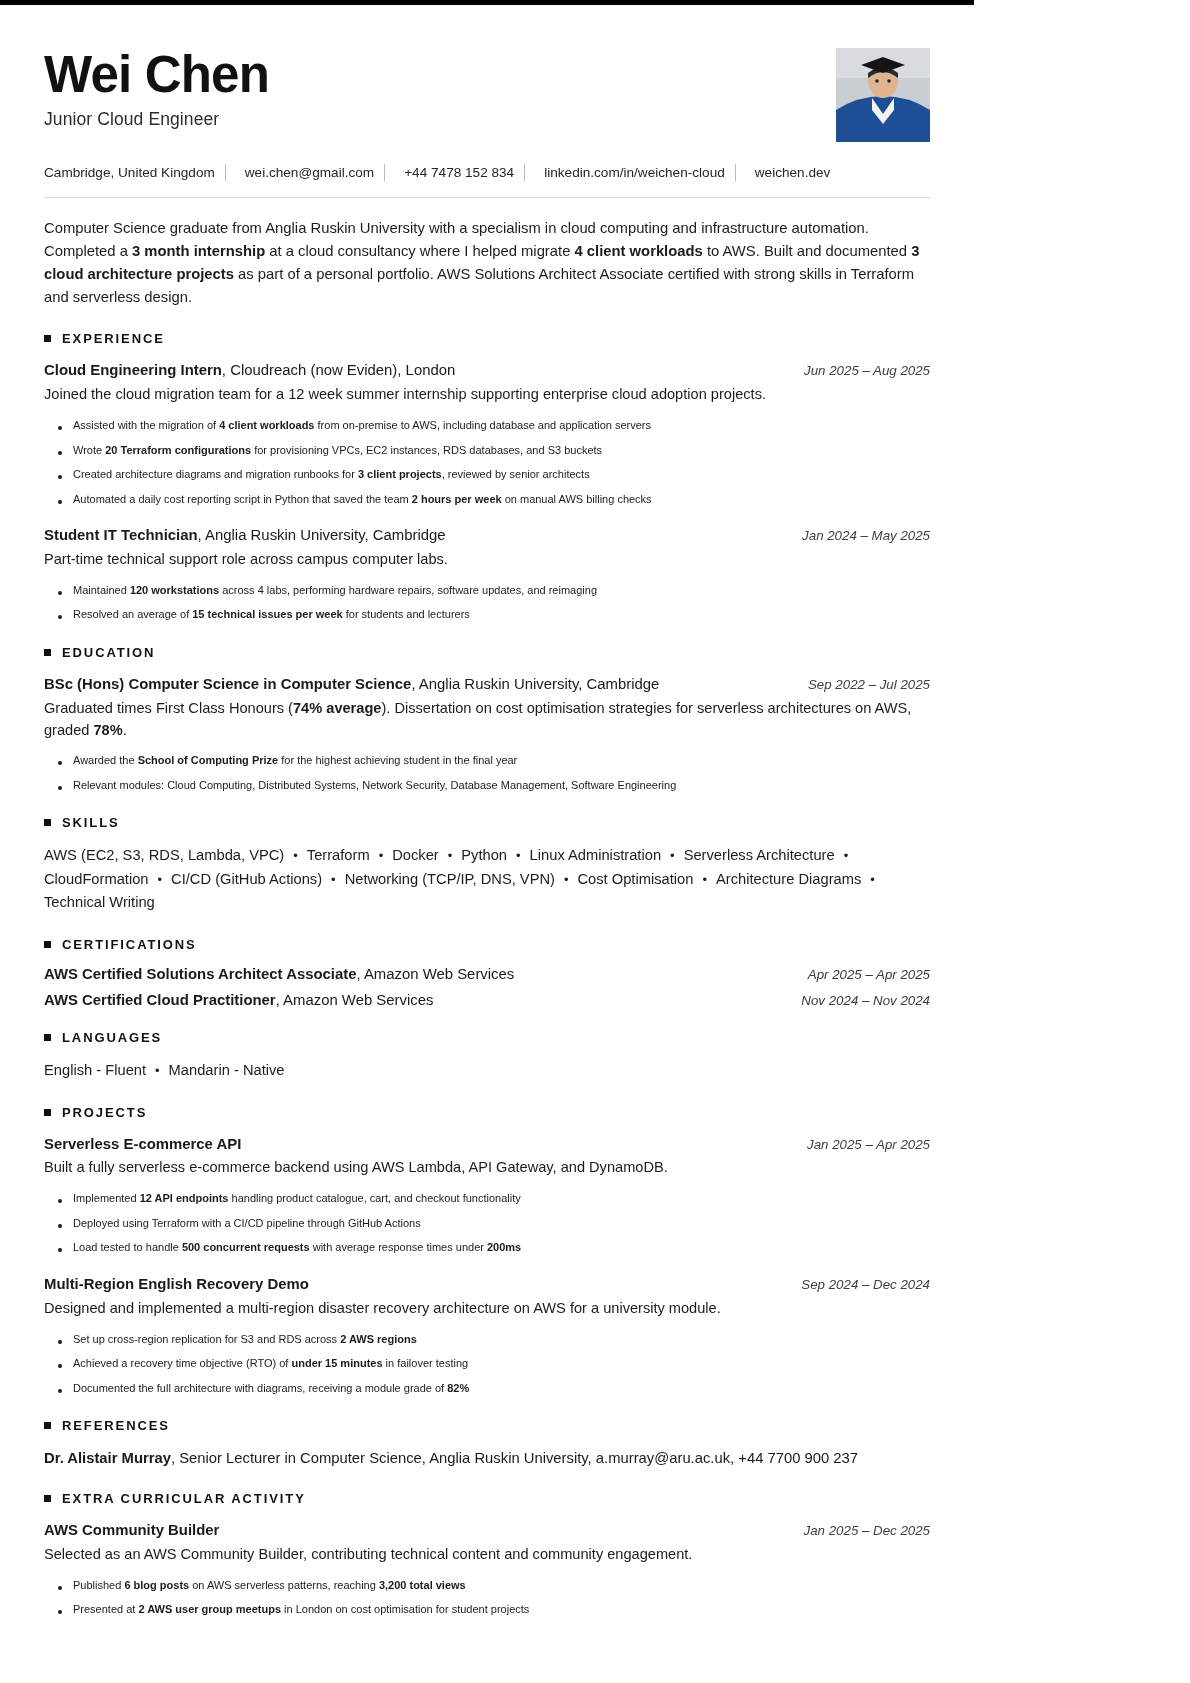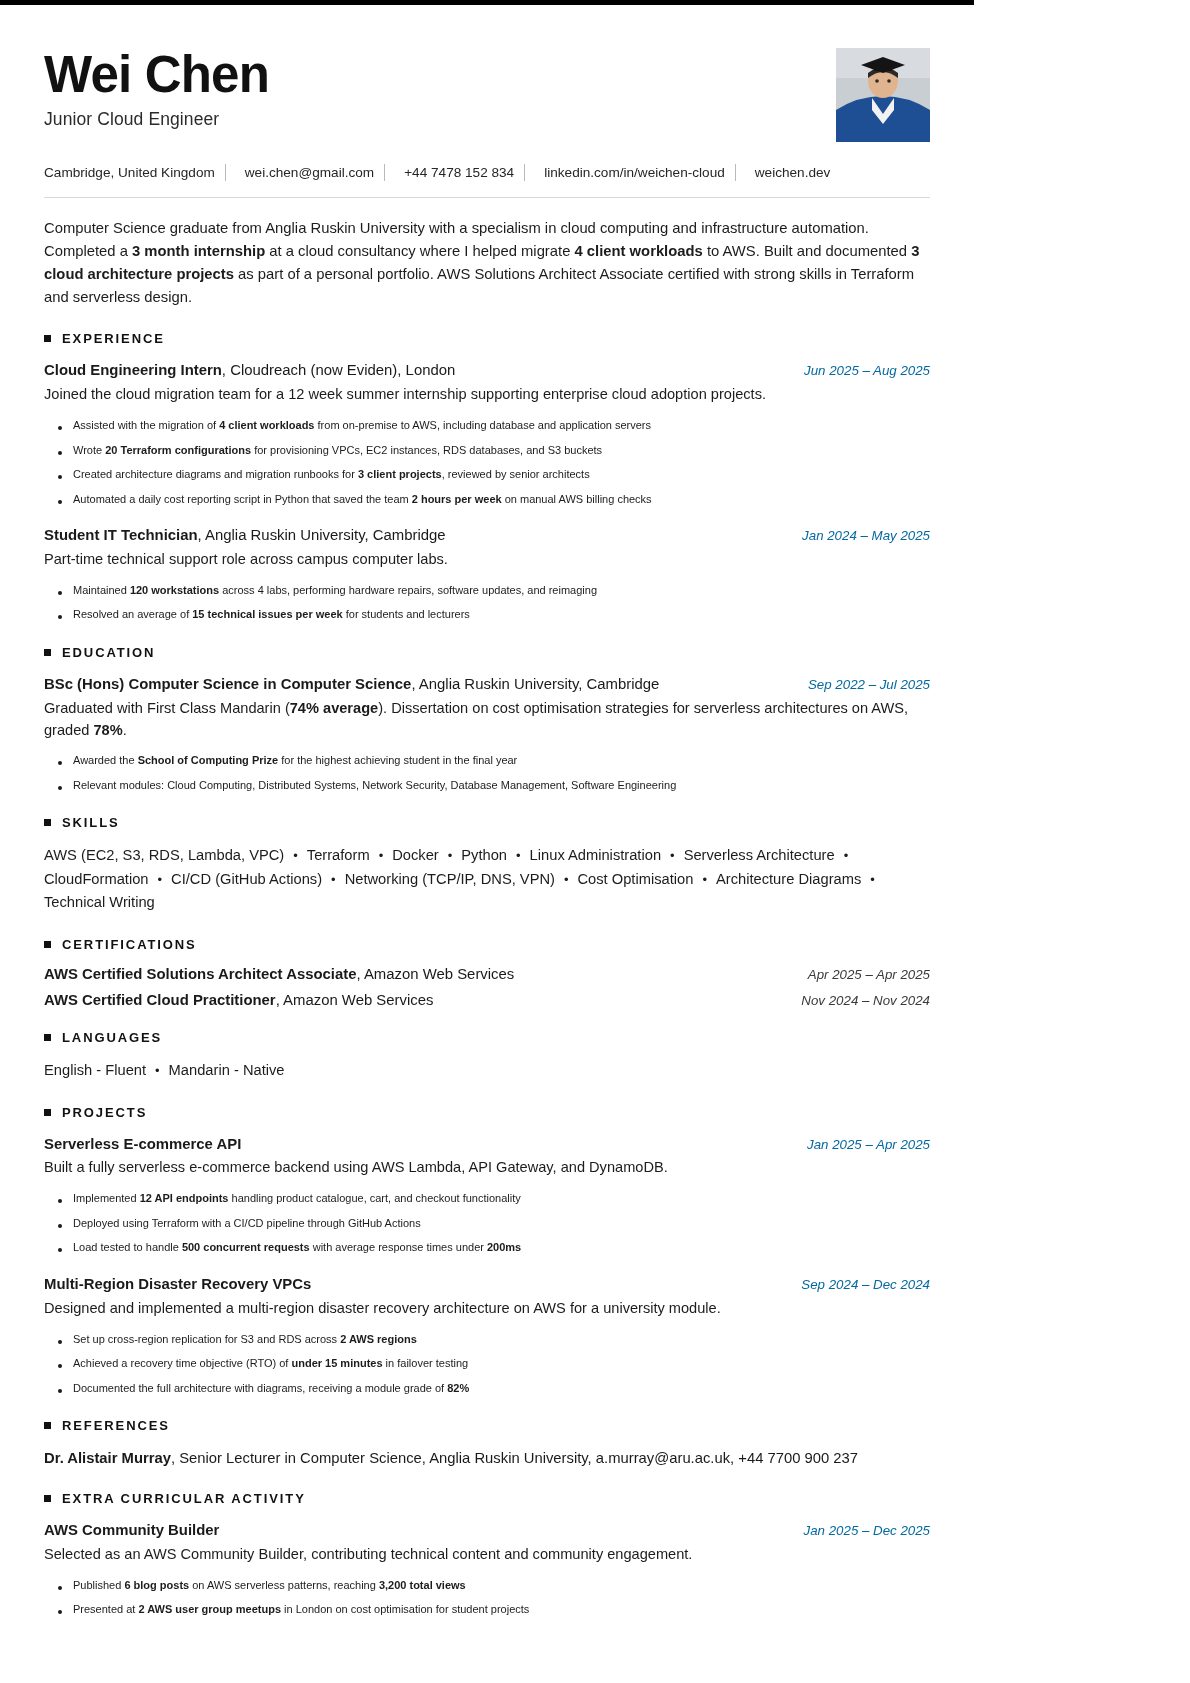--- a/index.html
+++ b/index.html
@@ -135,21 +135,21 @@
   .entry-title {
     font-size: 14.9px;
     line-height: 1.4;
     color: #1a1a1a;
     flex: 1 1 auto;
   }
   .entry-title b { font-weight: 700; }
   .entry-date {
     font-size: 13.3px;
     font-style: italic;
-    color: #0369a1;
+    color: #404040;
     white-space: nowrap;
     flex: 0 0 auto;
     text-align: right;
   }
 
   .entry-desc {
     font-size: 14.6px;
     line-height: 1.5;
     margin-top: 3px;
     color: #1c1c1c;
@@ -294,21 +294,21 @@
       <div class="section">
         <div class="section-title">
           <span class="sq"></span>
           <span>EDUCATION</span>
         </div>
         <div class="entry">
           <div class="entry-head">
             <div class="entry-title"><b>BSc (Hons) Computer Science in Computer Science</b><span>, Anglia Ruskin University, Cambridge</span></div>
             <div class="entry-date">Sep 2022 – Jul 2025</div>
           </div>
-          <div class="entry-desc"><span>Graduated with First Class Mandarin (</span><b>74% average</b><span>). Dissertation on cost optimisation strategies for serverless architectures on AWS, graded </span><b>78%</b><span>.</span></div>
+          <div class="entry-desc"><span>Graduated times First Class Honours (</span><b>74% average</b><span>). Dissertation on cost optimisation strategies for serverless architectures on AWS, graded </span><b>78%</b><span>.</span></div>
           <ul class="bullets">
             <li><span>Awarded the </span><b>School of Computing Prize</b><span> for the highest achieving student in the final year</span></li>
             <li><span>Relevant modules: Cloud Computing, Distributed Systems, Network Security, Database Management, Software Engineering</span></li>
           </ul>
         </div>
       </div>
       <div class="section">
         <div class="section-title">
           <span class="sq"></span>
           <span>SKILLS</span>
@@ -348,21 +348,21 @@
           </div>
           <div class="entry-desc"><span>Built a fully serverless e-commerce backend using AWS Lambda, API Gateway, and DynamoDB.</span></div>
           <ul class="bullets">
             <li><span>Implemented </span><b>12 API endpoints</b><span> handling product catalogue, cart, and checkout functionality</span></li>
             <li><span>Deployed using Terraform with a CI/CD pipeline through GitHub Actions</span></li>
             <li><span>Load tested to handle </span><b>500 concurrent requests</b><span> with average response times under </span><b>200ms</b></li>
           </ul>
         </div>
         <div class="entry">
           <div class="entry-head">
-            <div class="entry-title"><b>Multi-Region Disaster Recovery VPCs</b></div>
+            <div class="entry-title"><b>Multi-Region English Recovery Demo</b></div>
             <div class="entry-date">Sep 2024 – Dec 2024</div>
           </div>
           <div class="entry-desc"><span>Designed and implemented a multi-region disaster recovery architecture on AWS for a university module.</span></div>
           <ul class="bullets">
             <li><span>Set up cross-region replication for S3 and RDS across </span><b>2 AWS regions</b></li>
             <li><span>Achieved a recovery time objective (RTO) of </span><b>under 15 minutes</b><span> in failover testing</span></li>
             <li><span>Documented the full architecture with diagrams, receiving a module grade of </span><b>82%</b></li>
           </ul>
         </div>
       </div>

